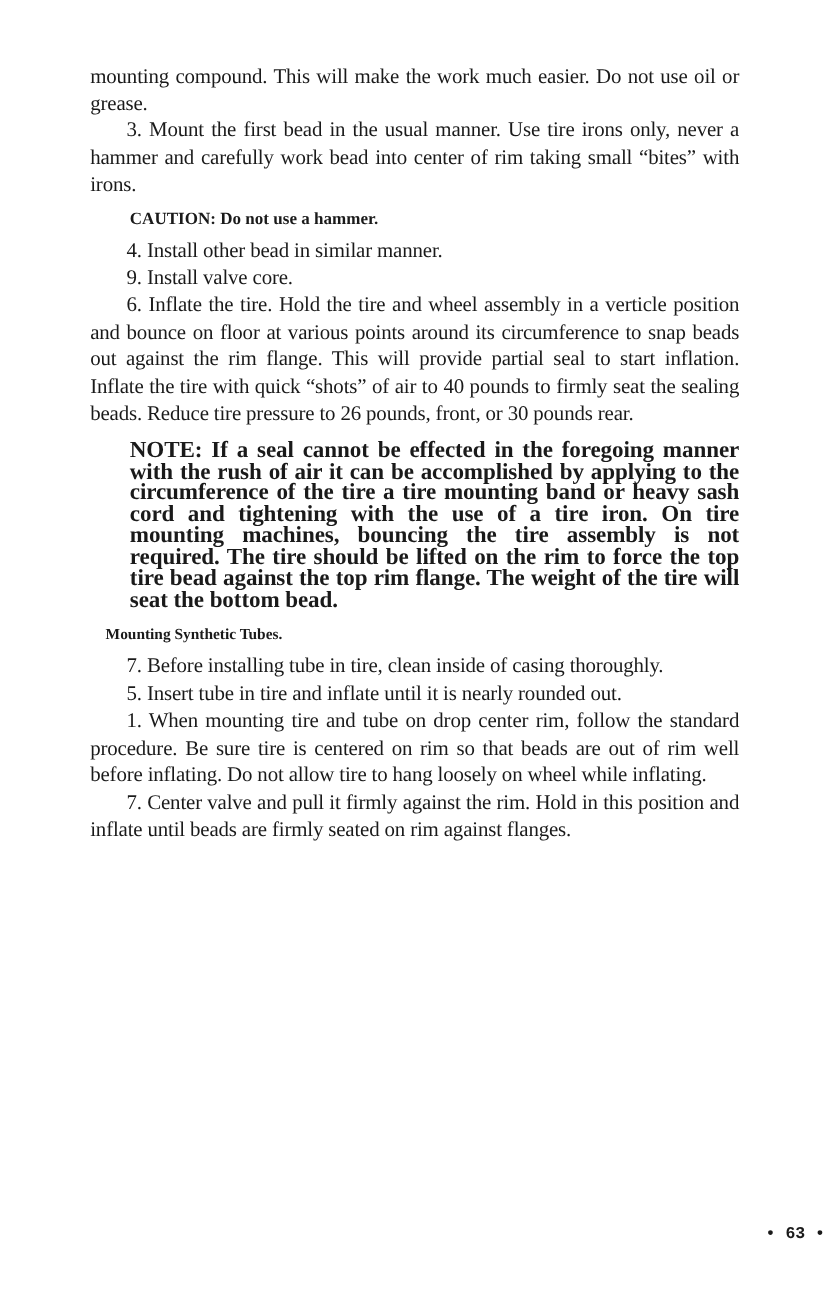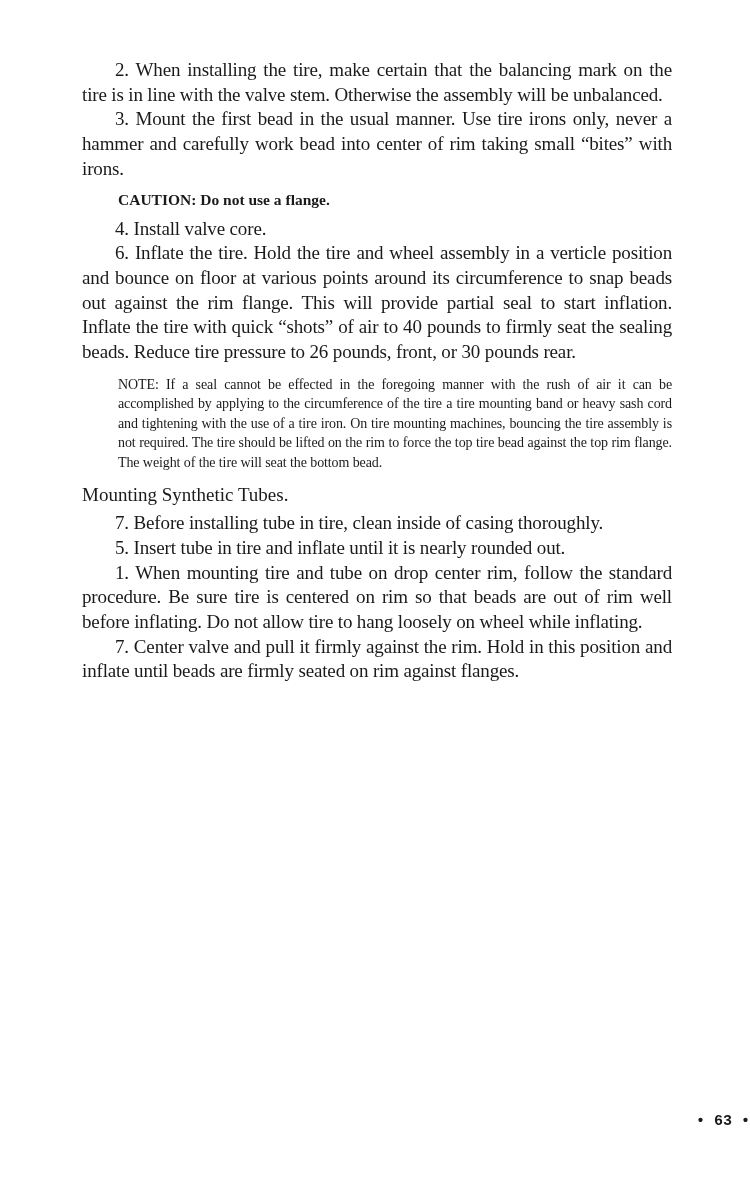--- a/index.html
+++ b/index.html
@@ -34,54 +34,55 @@
     p.caution {
       margin: 7px 0 6px 36px;
       font-family: "Liberation Serif", "DejaVu Serif", serif;
       font-weight: bold;
       font-size: 15.5px;
       line-height: 22px;
     }
     p.note {
       margin: 10px 0 10px 36px;
       font-family: "Liberation Serif", "DejaVu Serif", serif;
-      font-weight: normal;
-      font-size: 14px;
+      font-weight: bold;
+      font-size: 21px;
       line-height: 19.5px;
       text-align: justify;
       letter-spacing: -0.1px;
     }
     h2.section {
-      margin: 4px 0 3px 0;
+      margin: 4px 0 3px 14px;
       font-family: "Liberation Serif", "DejaVu Serif", serif;
-      font-weight: normal;
-      font-size: 19px;
+      font-weight: bold;
+      font-size: 14px;
       line-height: 26px;
     }
     .page-number {
       position: absolute;
       top: 1113px;
       left: 0;
       width: 750px;
       text-align: right;
       font-family: Liberation Mono, monospace;
       font-weight: bold;
       font-size: 15px;
     }
   </style>
 </head>
 <body>
 
 <div class="page">
-  <p class="body indent">2. When installing the tire, make certain that the balancing mark on the tire is in line with the valve stem. Otherwise the assembly will be unbalanced.</p>
+  <p class="body">mounting compound. This will make the work much easier. Do not use oil or grease.</p>
   <p class="body indent">3. Mount the first bead in the usual manner. Use tire irons only, never a hammer and carefully work bead into center of rim taking small “bites” with irons.</p>
 
-  <p class="caution">CAUTION: Do not use a flange.</p>
+  <p class="caution">CAUTION: Do not use a hammer.</p>
 
-  <p class="body indent">4. Install valve core.</p>
+  <p class="body indent">4. Install other bead in similar manner.</p>
+  <p class="body indent">9. Install valve core.</p>
   <p class="body indent">6. Inflate the tire. Hold the tire and wheel assembly in a verticle position and bounce on floor at various points around its circumference to snap beads out against the rim flange. This will provide partial seal to start inflation. Inflate the tire with quick “shots” of air to 40 pounds to firmly seat the sealing beads. Reduce tire pressure to 26 pounds, front, or 30 pounds rear.</p>
 
   <p class="note">NOTE: If a seal cannot be effected in the foregoing manner with the rush of air it can be accomplished by applying to the circumference of the tire a tire mounting band or heavy sash cord and tightening with the use of a tire iron. On tire mounting machines, bouncing the tire assembly is not required. The tire should be lifted on the rim to force the top tire bead against the top rim flange. The weight of the tire will seat the bottom bead.</p>
 
   <h2 class="section">Mounting Synthetic Tubes.</h2>
 
   <p class="body indent">7. Before installing tube in tire, clean inside of casing thoroughly.</p>
   <p class="body indent">5. Insert tube in tire and inflate until it is nearly rounded out.</p>
   <p class="body indent">1. When mounting tire and tube on drop center rim, follow the standard procedure. Be sure tire is centered on rim so that beads are out of rim well before inflating. Do not allow tire to hang loosely on wheel while inflating.</p>
   <p class="body indent">7. Center valve and pull it firmly against the rim. Hold in this position and inflate until beads are firmly seated on rim against flanges.</p>

